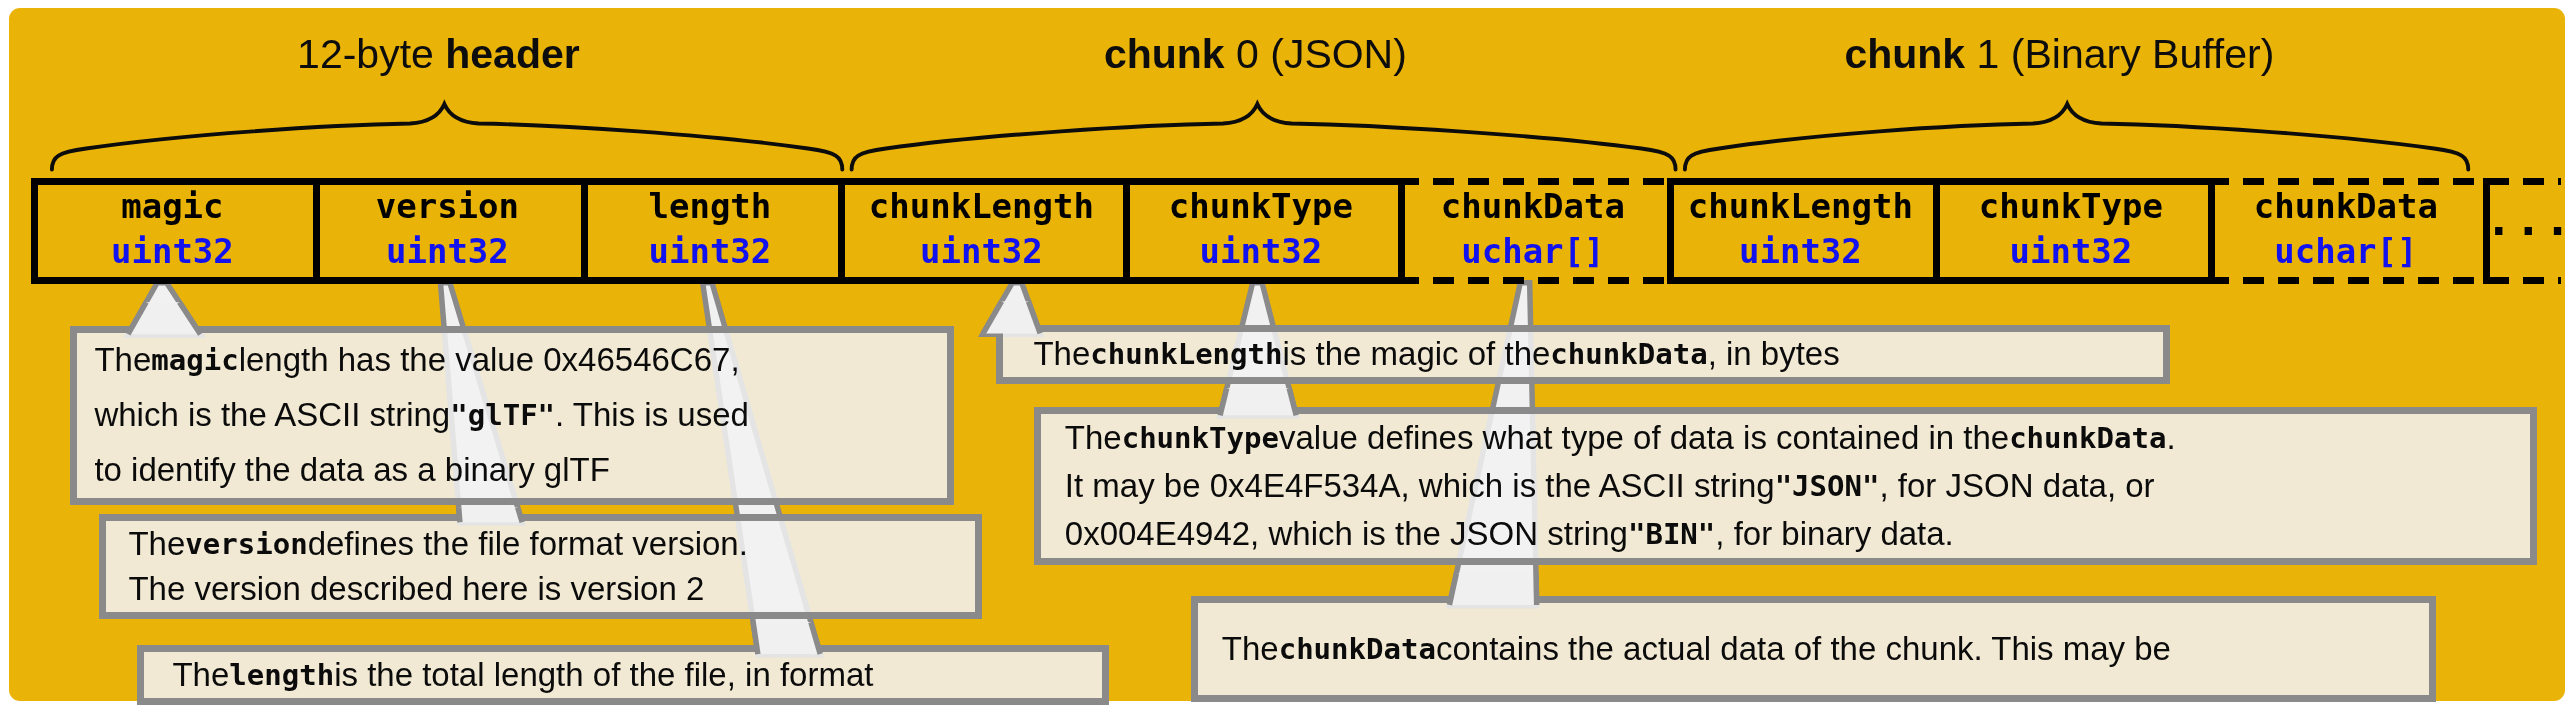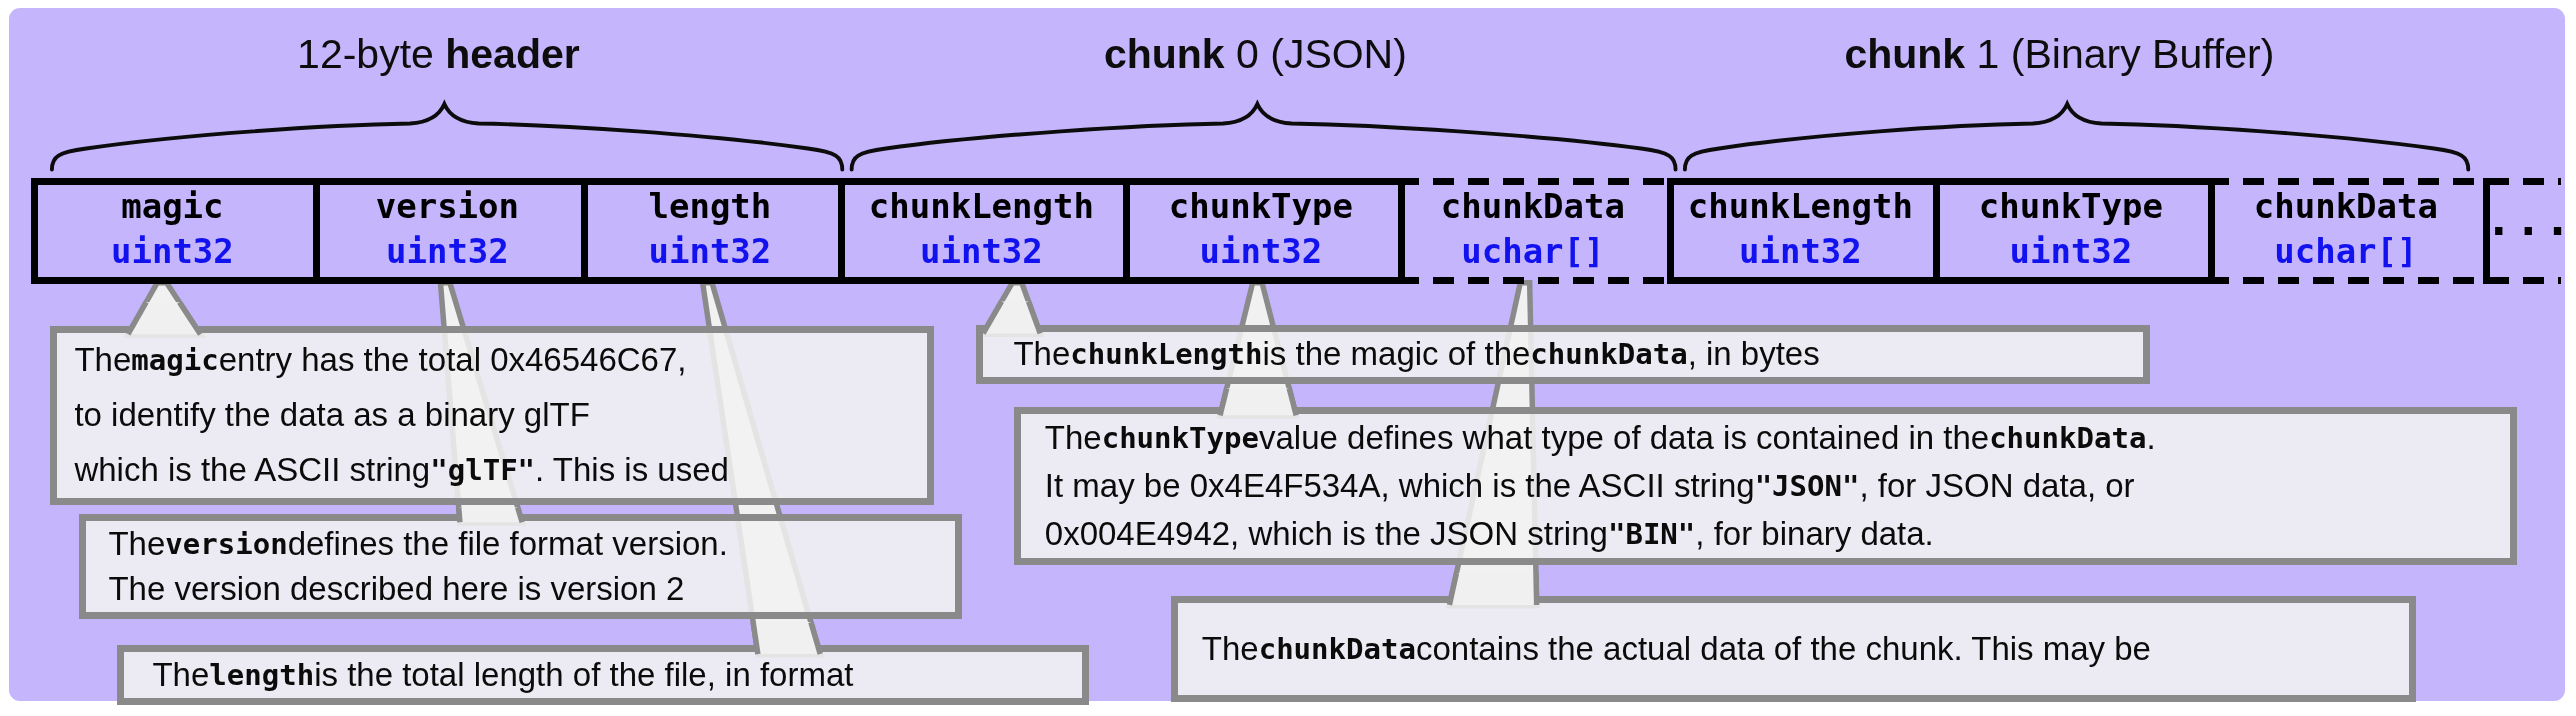--- a/index.html
+++ b/index.html
@@ -21,35 +21,35 @@
            white-space:nowrap;}
   .fname{color:#000;}
   .ftype{color:var(--blue,#1212ee);}
   #ellipsis{position:absolute;left:2479px;top:170px;width:82px;height:106px;
             display:flex;align-items:center;justify-content:center;}
   #ellipsis span{font-family:"DejaVu Sans Mono",monospace;font-weight:bold;
                  font-size:45px;color:#000;letter-spacing:2.3px;transform:translateY(-11px);}
   
   .callout{position:absolute;box-sizing:border-box;border:7px solid var(--boxborder,#8a8a8a);
            background:var(--boxfill,rgba(241,241,241,0.87));
-           display:flex;flex-direction:column;justify-content:center;}
+           display:flex;flex-direction:column;justify-content:center;margin-left:20px;}
   .cline{display:flex;align-items:center;white-space:nowrap;
          font-size:33px;color:#0b0b0b;}
   .cline .code{font-family:"DejaVu Sans Mono",monospace;font-weight:bold;
                font-size:0.88em;}
   svg{position:absolute;left:0;top:0;overflow:visible;}
   #underlay{z-index:1;} #grid{z-index:2;} #labels{z-index:2;}
   #callouts{z-index:3;} #overlay{z-index:4;}
   .lyr{position:absolute;left:0;top:0;width:100%;height:100%;}
 </style>
 </head>
 <body>
 
 <div id="stage">
-  <div id="canvas" style="background: #c4b5fd;">
+  <div id="canvas" style="background: #eab308;">
     <svg id="underlay" class="lyr" width="2576" height="717" viewBox="0 0 3276 888">
         <path d="M 55 207 C 55 190, 63 185, 99 180 C 220.99 162, 408 150, 514 148 Q 548 146, 558 123 Q 568 146, 602 148 C 708 150, 899.7 162, 1024 180 C 1060 185, 1068 190, 1068 207" fill="none" stroke="#0c0c0c" stroke-width="5" stroke-linecap="round"></path>
         <path d="M 1080 207 C 1080 190, 1088 185, 1124 180 C 1251.6 162, 1450 150, 1556 148 Q 1590 146, 1600 123 Q 1610 146, 1644 148 C 1750 150, 1959.12 162, 2092 180 C 2128 185, 2136 190, 2136 207" fill="none" stroke="#0c0c0c" stroke-width="5" stroke-linecap="round"></path>
         <path d="M 2148 207 C 2148 190, 2156 185, 2192 180 C 2309.7 162, 2488 150, 2594 148 Q 2628 146, 2638 123 Q 2648 146, 2682 148 C 2788 150, 2982.38 162, 3108 180 C 3144 185, 3152 190, 3152 207" fill="none" stroke="#0c0c0c" stroke-width="5" stroke-linecap="round"></path>
         <polygon points="190,352 202,352 246,419 152,419" fill="#f1f1f1" stroke="#8a8a8a" stroke-width="7"></polygon>
         <polygon points="553,352 565,352 658,660 578,660" fill="#f1f1f1" stroke="#8a8a8a" stroke-width="7"></polygon>
         <polygon points="889,352 901,352 1040,829 960,829" fill="#f1f1f1" stroke="#8a8a8a" stroke-width="7"></polygon>
         <polygon points="1286,352 1298,352 1322,418 1248,418" fill="#f1f1f1" stroke="#8a8a8a" stroke-width="7"></polygon>
         <polygon points="1594,352 1606,352 1650,523 1552,523" fill="#f1f1f1" stroke="#8a8a8a" stroke-width="7"></polygon>
         <polygon points="1937,352 1949,352 1958,766 1846,766" fill="#f1f1f1" stroke="#8a8a8a" stroke-width="7"></polygon>
@@ -98,29 +98,29 @@
         <div class="cellrow fname" style="left: 1924px; width: 275px; top: 178px;">chunkType</div>
         <div class="cellrow ftype" style="left: 1924px; width: 275px; top: 223px;">uint32</div>
         <div class="cellrow fname" style="left: 2199px; width: 275px; top: 178px;">chunkData</div>
         <div class="cellrow ftype" style="left: 2199px; width: 275px; top: 223px;">uchar[]</div>
       </div>
     <div id="callouts" class="lyr">
         <div class="callout" style="left: 41px; top: 318px; width: 884px; height: 179px; padding-left: 17px;">
           <div class="cline" style="height: 57px;">
             <span>The </span>
             <span class="code">magic</span>
-            <span> entry has the total 0x46546C67,</span>
-          </div>
-          <div class="cline" style="height: 57px;">
-            <span>to identify the data as a binary glTF</span>
+            <span> length has the value 0x46546C67,</span>
           </div>
           <div class="cline" style="height: 57px;">
             <span>which is the ASCII string </span>
             <span class="code">"glTF"</span>
             <span> . This is used</span>
+          </div>
+          <div class="cline" style="height: 57px;">
+            <span>to identify the data as a binary glTF</span>
           </div>
         </div>
         <div class="callout" style="left: 70px; top: 506px; width: 883px; height: 105px; padding-left: 22px;">
           <div class="cline" style="height: 47px;">
             <span>The </span>
             <span class="code">version</span>
             <span> defines the file format version.</span>
           </div>
           <div class="cline" style="height: 47px;">
             <span>The version described here is version 2</span>

